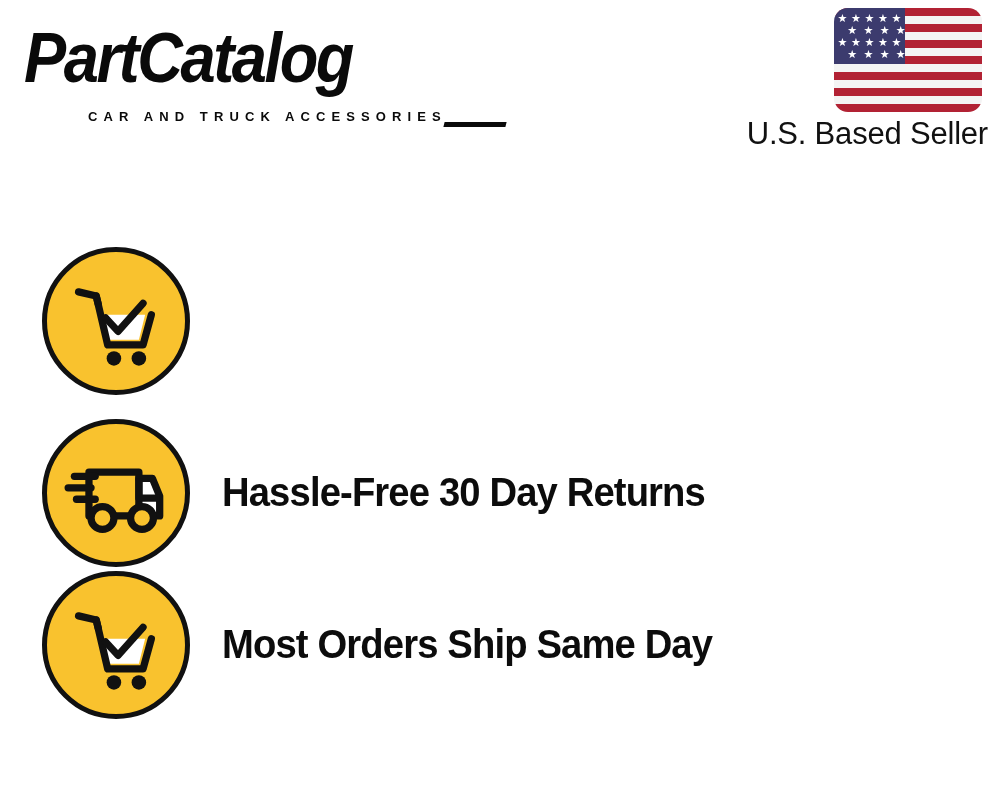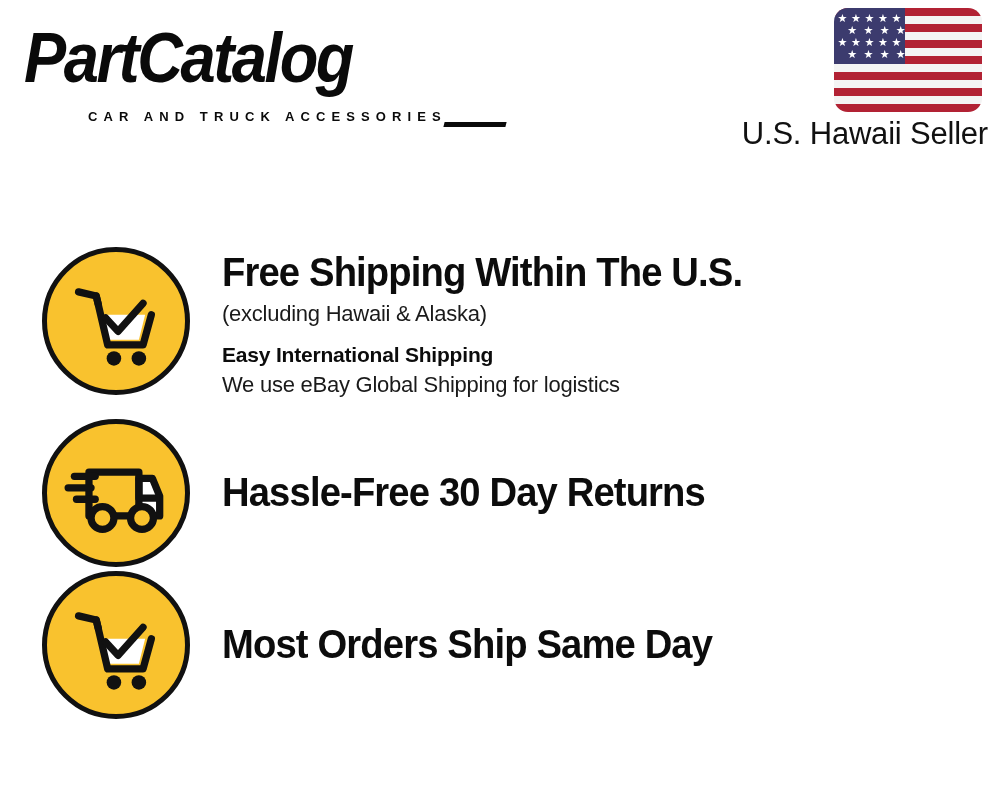--- a/index.html
+++ b/index.html
@@ -283,44 +283,38 @@
             <span>★</span>
           </div>
           <div class="star-row r4">
             <span>★</span>
             <span>★</span>
             <span>★</span>
             <span>★</span>
           </div>
         </div>
       </div>
-      <div class="seller-label">U.S. Hawaii Seller</div>
+      <div class="seller-label">U.S. Based Seller</div>
     </div>
 
   </div>
 
   <div class="features">
 
     <div class="feature-row row-1">
       <div class="icon-badge">
         <svg viewBox="0 0 100 100" aria-hidden="true">
           <path d="M14 22 L31 26 L33 34" fill="none" stroke="#111111" stroke-width="7" stroke-linecap="round" stroke-linejoin="round"></path>
           <path d="M35 44 L40 68 L72 68 L78 44 Z" fill="#ffffff" stroke="none"></path>
           <path d="M31 26 L42 73 L76 73 L84 44" fill="none" stroke="#111111" stroke-width="7" stroke-linecap="round" stroke-linejoin="round"></path>
           <path d="M35 44 L80 44" fill="none" stroke="#111111" stroke-width="0"></path>
           <path d="M40 47 L52 60 L76 33" fill="none" stroke="#111111" stroke-width="7" stroke-linecap="round" stroke-linejoin="round"></path>
           <circle cx="48" cy="86" r="7" fill="#111111"></circle>
           <circle cx="72" cy="86" r="7" fill="#111111"></circle>
         </svg>
-      </div>
-      <div class="feature-text">
-        <div class="feature-heading">Free Shipping Within The U.S.</div>
-        <div class="feature-sub">(excluding Hawaii &amp; Alaska)</div>
-        <div class="feature-sub-bold">Easy International Shipping</div>
-        <div class="feature-sub-light">We use eBay Global Shipping for logistics</div>
       </div>
     </div>
 
     <div class="feature-row row-2">
       <div class="icon-badge">
         <svg viewBox="0 0 100 100" aria-hidden="true">
           <path d="M72 36 L84 36 L91 52 L91 72 L72 72 Z" fill="#ffffff" stroke="none"></path>
           <path d="M24 30 L72 30 L72 72 L24 72 Z" fill="none" stroke="#111111" stroke-width="7" stroke-linejoin="round"></path>
           <path d="M72 36 L85 36 L92 53 L92 72 L72 72" fill="none" stroke="#111111" stroke-width="7" stroke-linejoin="round" stroke-linecap="round"></path>
           <path d="M72 36 L72 55 L92 55" fill="none" stroke="#111111" stroke-width="7" stroke-linejoin="round"></path>

